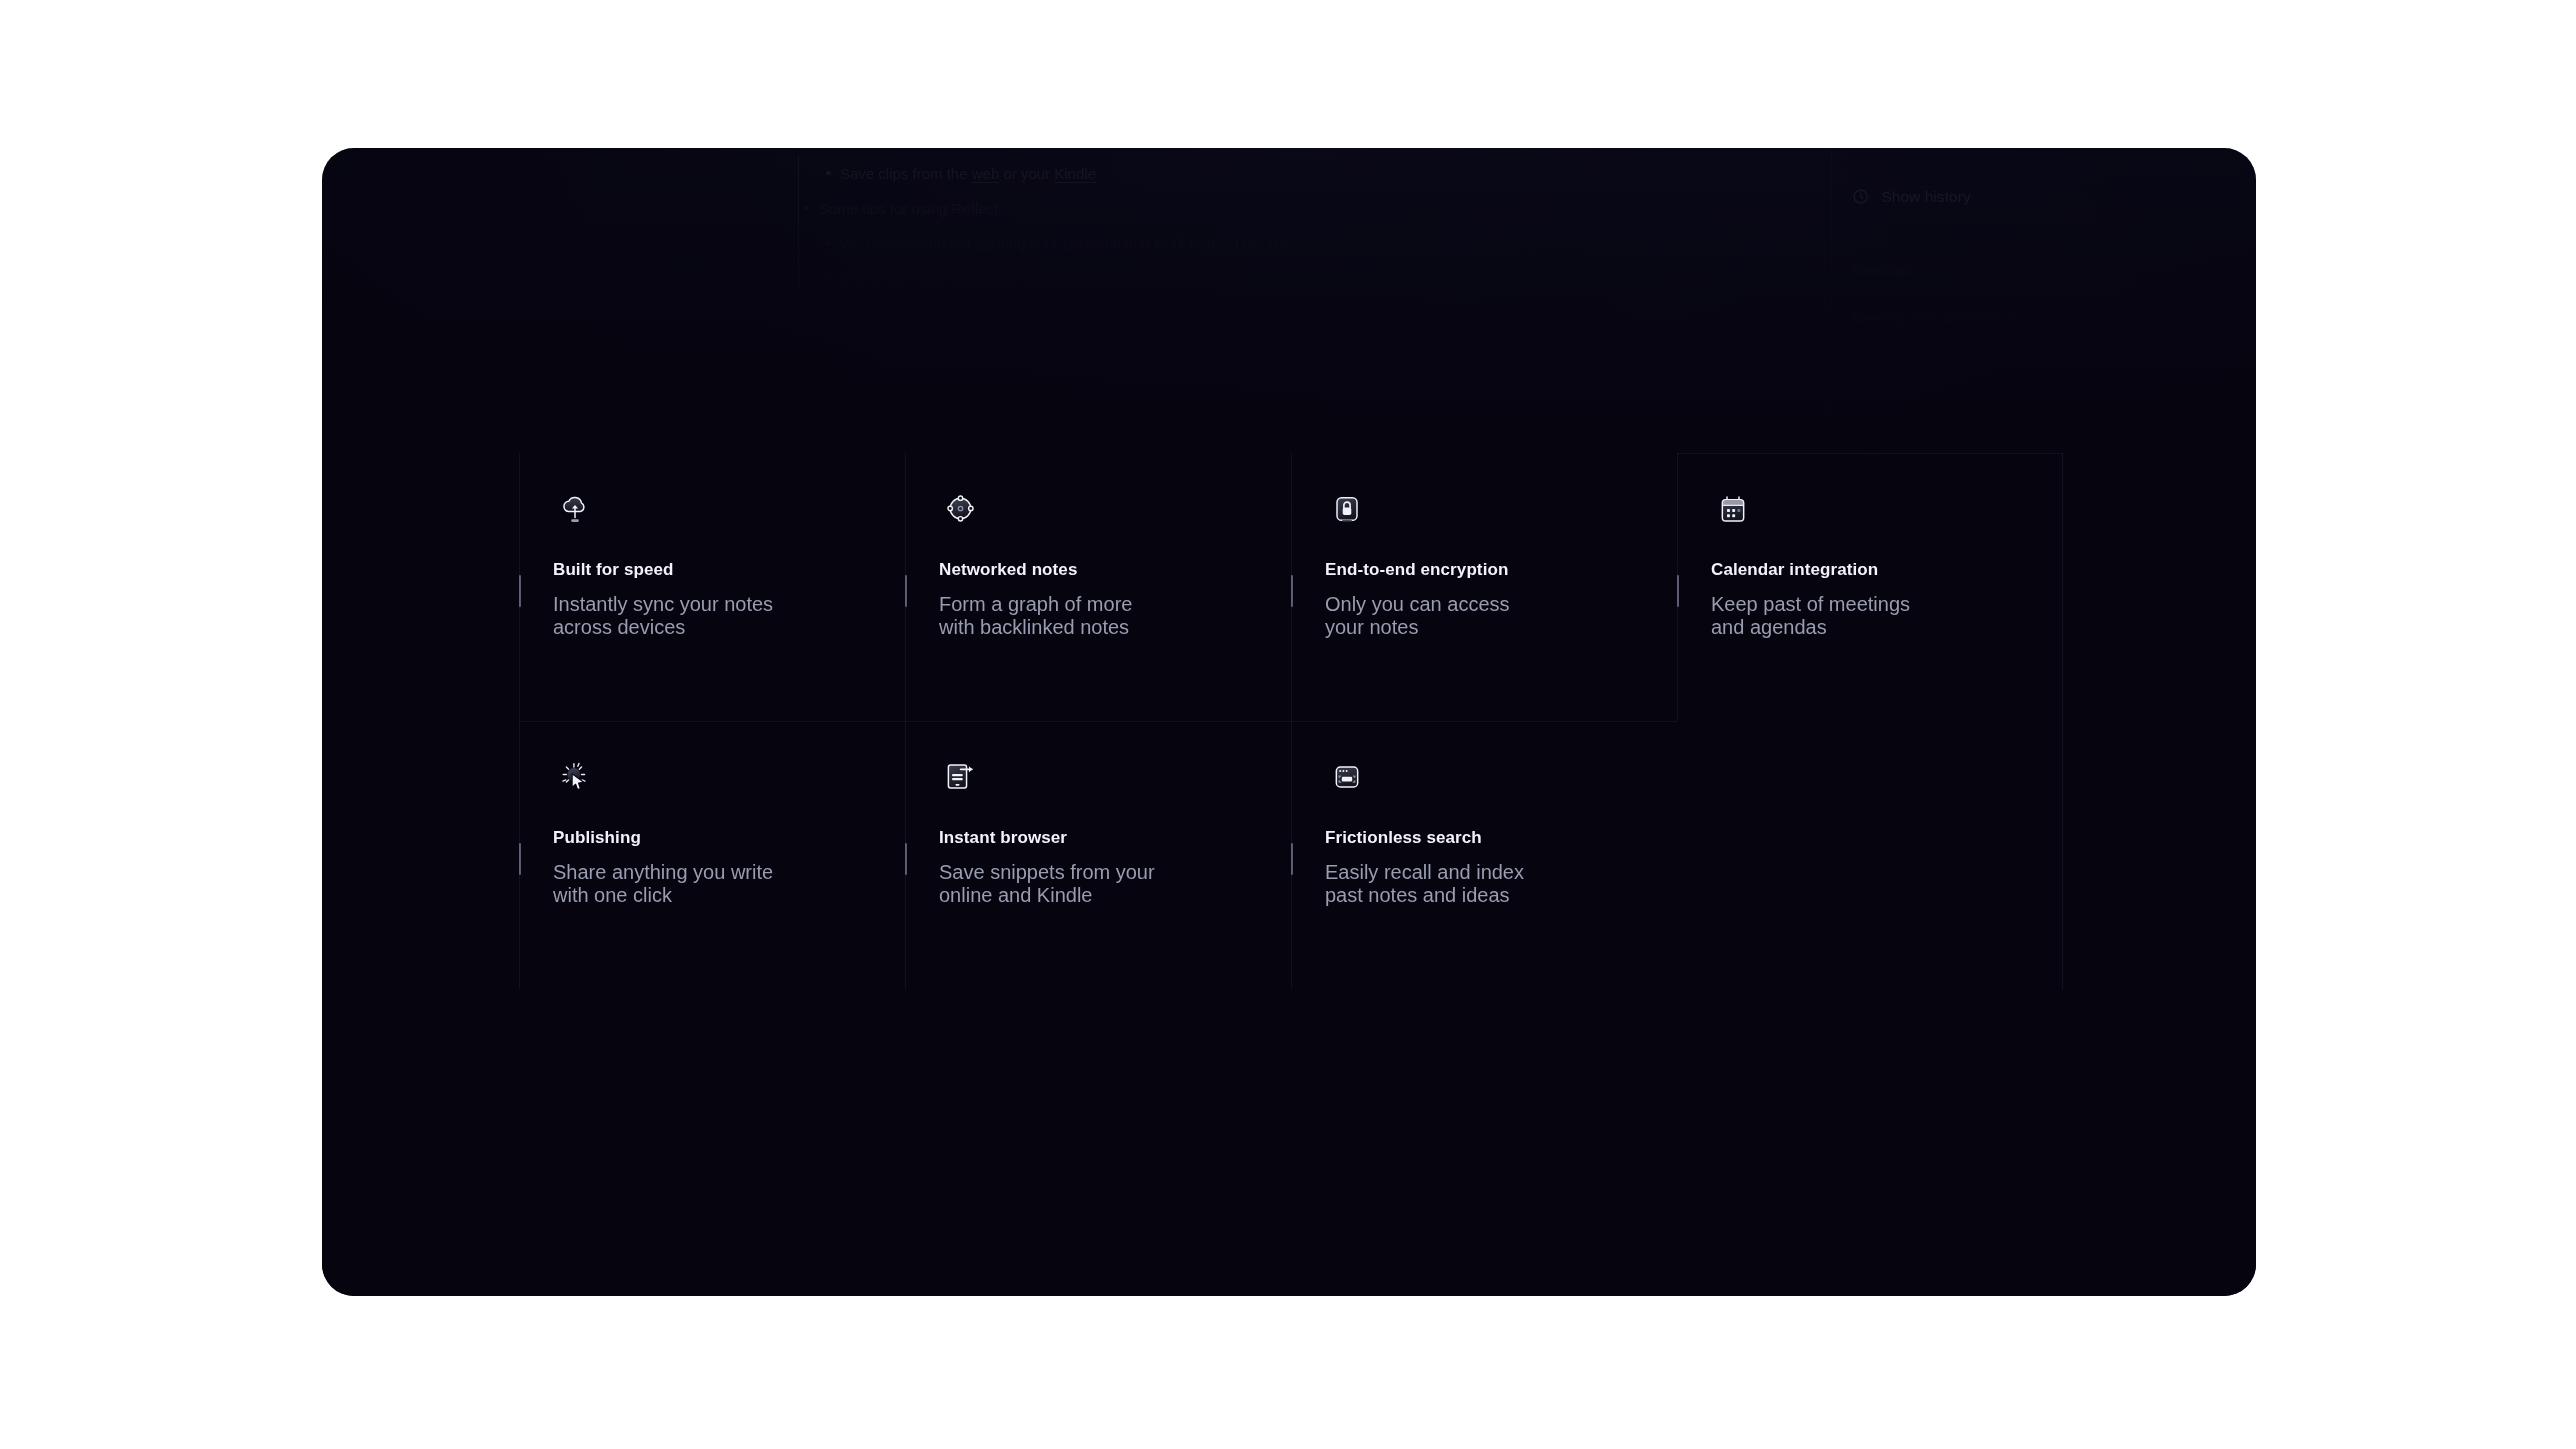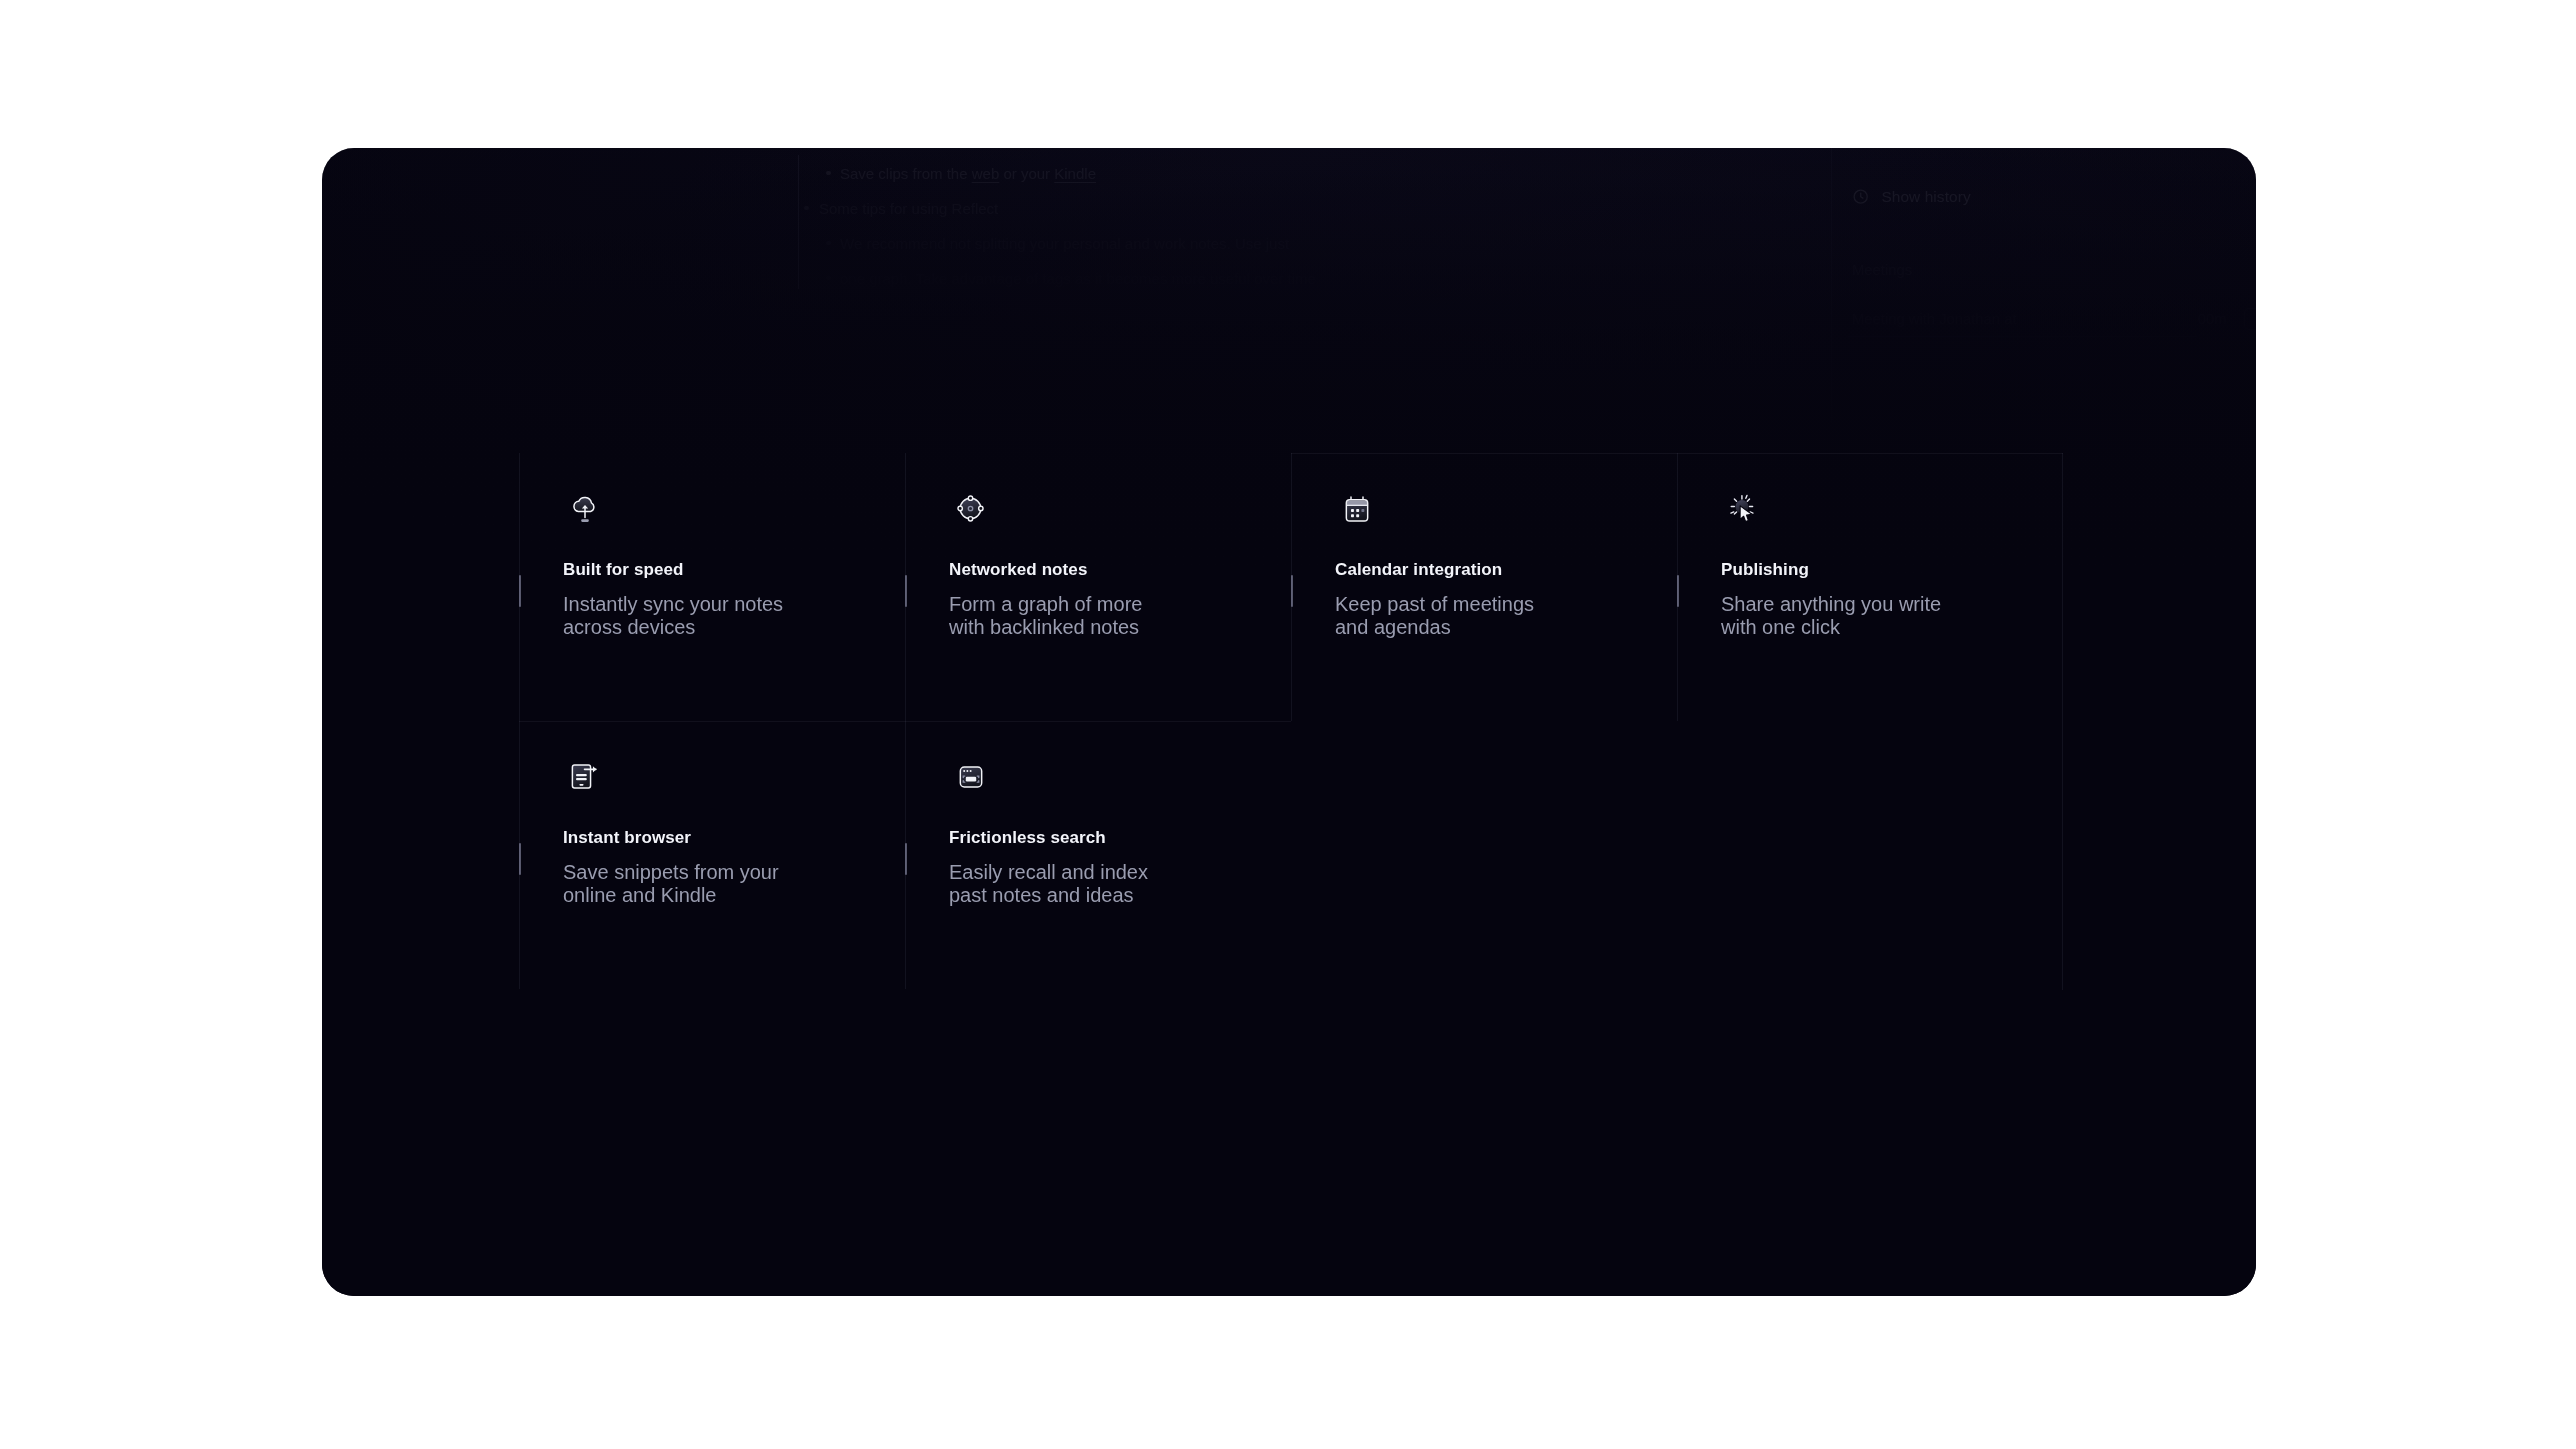--- a/index.html
+++ b/index.html
@@ -127,21 +127,21 @@
   #feature-grid{
     position:absolute;
     left:197px; top:305px;
     width:1543px;
     display:grid;
     grid-template-columns:repeat(4, 386px);
     grid-template-rows:268px 268px;
   }
   .cell{
     position:relative;
-    padding:34px 38px 0 44px;
+    padding:34px 38px 0 34px;
     box-sizing:border-box;
   }
   
   .cell::before{
     content:"";
     position:absolute;
     left:0; top:0; bottom:0;
     width:1.3px;
     background:rgba(168,170,205,.085);
   }
@@ -298,20 +298,39 @@
           <circle cx="24" cy="40" r="3.4" fill="#0d0d16" stroke="#f2f3f8" stroke-width="2.2"></circle>
           <circle cx="8" cy="24" r="3.4" fill="#0d0d16" stroke="#f2f3f8" stroke-width="2.2"></circle>
           <circle cx="40" cy="24" r="3.4" fill="#0d0d16" stroke="#f2f3f8" stroke-width="2.2"></circle>
         </svg>
       </div>
       <p class="card-title">Networked notes</p>
       <p class="card-desc">Form a graph of more with backlinked notes</p>
     </div>
 
 
+    <div class="cell">
+      <div class="accent"></div>
+      <div class="ic-wrap">
+        <svg width="32" height="32" viewBox="0 0 48 48" fill="none">
+          <defs>
+            <linearGradient id="gLock" x1="0" y1="0" x2="0.4" y2="1">
+              <stop offset="0" stop-color="#3c3d52"></stop>
+                <stop offset="1" stop-color="#14151e"></stop>
+            </linearGradient>
+          </defs>
+          <rect x="9" y="7" width="30" height="34" rx="7" fill="url(#gLock)" stroke="#f2f3f8" stroke-width="2.2"></rect>
+          <path d="M19.3 22v-3.6a4.7 4.7 0 0 1 9.4 0V22" stroke="#f2f3f8" stroke-width="2.5" fill="none" stroke-linecap="round"></path>
+          <rect x="17.6" y="21.6" width="12.8" height="11.4" rx="2.6" fill="#f2f3f8"></rect>
+          <rect x="16.6" y="40.3" width="14.8" height="2.6" rx="1.3" fill="#4a4b5e"></rect>
+        </svg>
+      </div>
+      <p class="card-title">End-to-end encryption</p>
+      <p class="card-desc">Only you can access your notes</p>
+    </div>
 
     <div class="cell row2">
       <div class="accent"></div>
       <div class="ic-wrap">
         <svg width="32" height="32" viewBox="0 0 48 48" fill="none">
           <defs>
             <linearGradient id="gCal" x1="0" y1="0" x2="0.3" y2="1">
               <stop offset="0" stop-color="#3c3d52"></stop>
                 <stop offset="1" stop-color="#14151e"></stop>
             </linearGradient>

